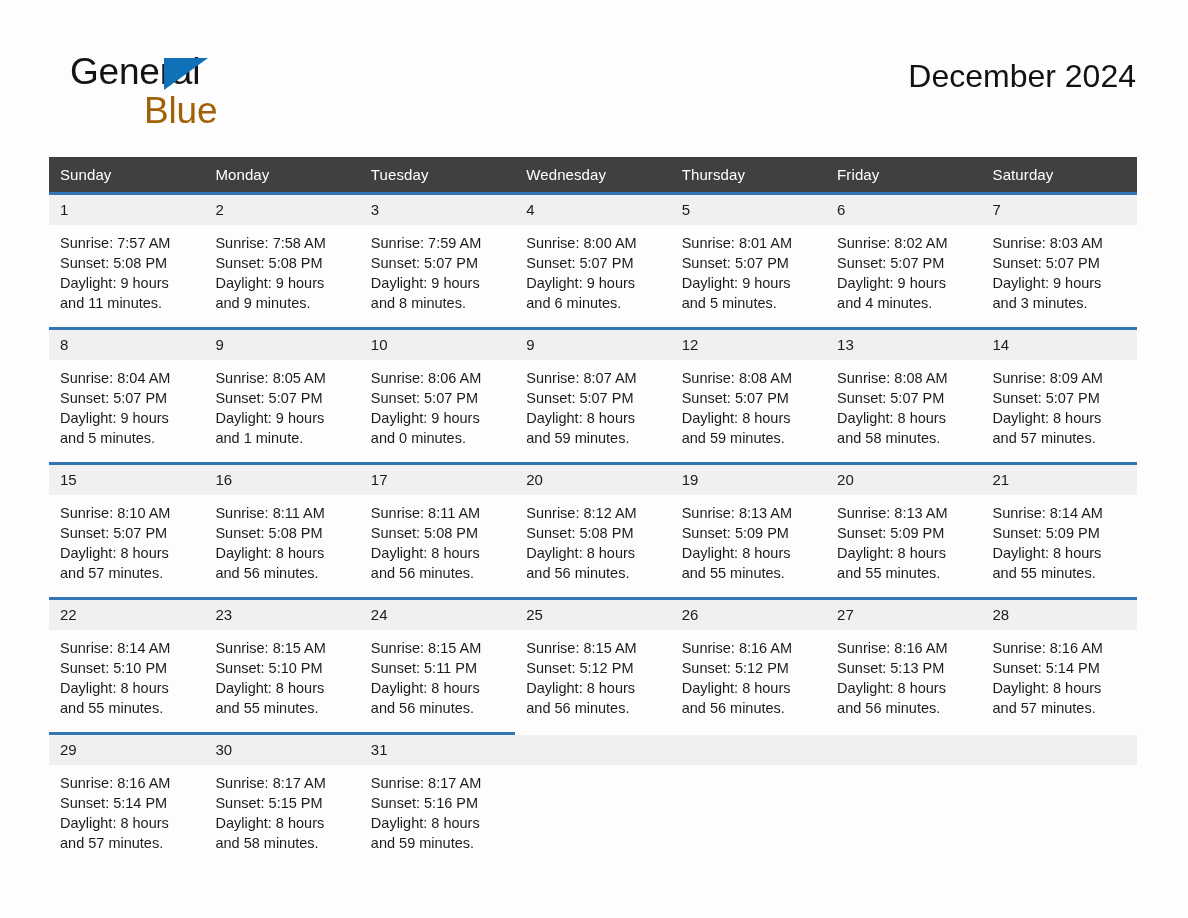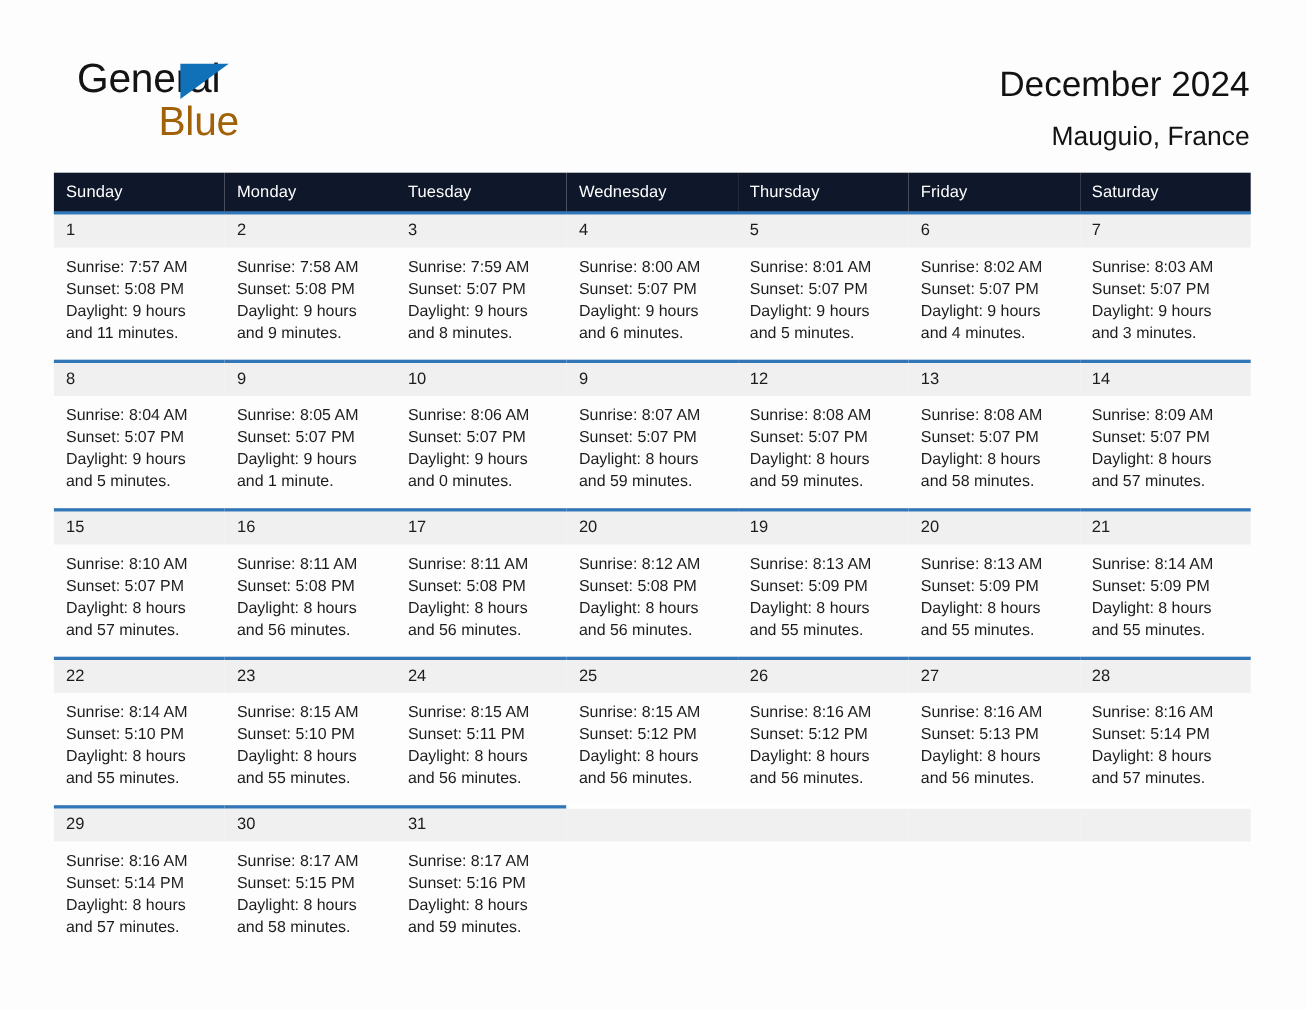--- a/index.html
+++ b/index.html
@@ -98,21 +98,21 @@
     width: 1088px;
   }
   table.cal {
     border-collapse: collapse;
     table-layout: fixed;
     width: 1088px;
   }
   table.cal col { width: 155.43px; }
 
   thead th {
-    background: #0f172a;
+    background: #404040;
     color: #ffffff;
     font-size: 15px;
     font-weight: normal;
     text-align: left;
     padding: 8px 0 9px 11px;
     height: 18px;
     letter-spacing: 0.1px;
   }
 
   tbody tr.week > td {
@@ -159,21 +159,20 @@
         <span class="logo-general">General</span>
         <span class="logo-triangle"></span>
       </div>
       <div class="logo-row2">
         <span class="logo-blue">Blue</span>
       </div>
     </div>
 
     <div class="title-block">
       <h1 class="month-title">December 2024</h1>
-      <div class="location">Mauguio, France</div>
     </div>
 
   </div>
 
   <div class="calendar">
     <table class="cal">
       <colgroup>
         <col>
           <col>
           <col>

